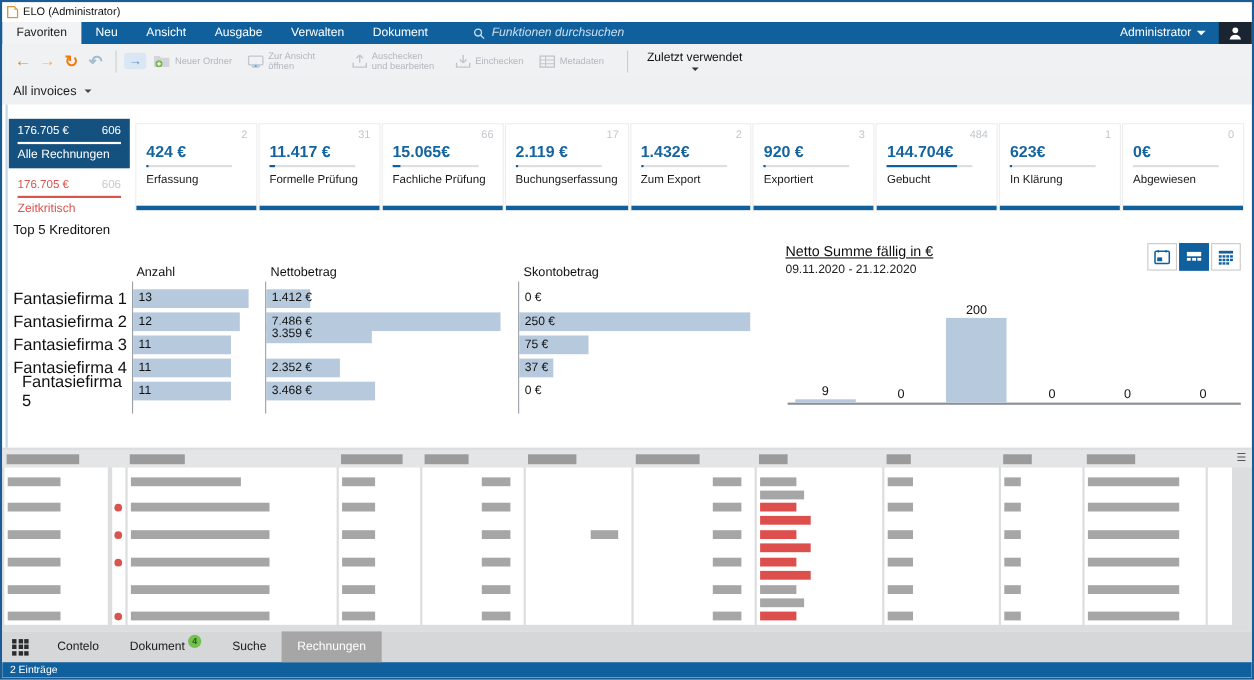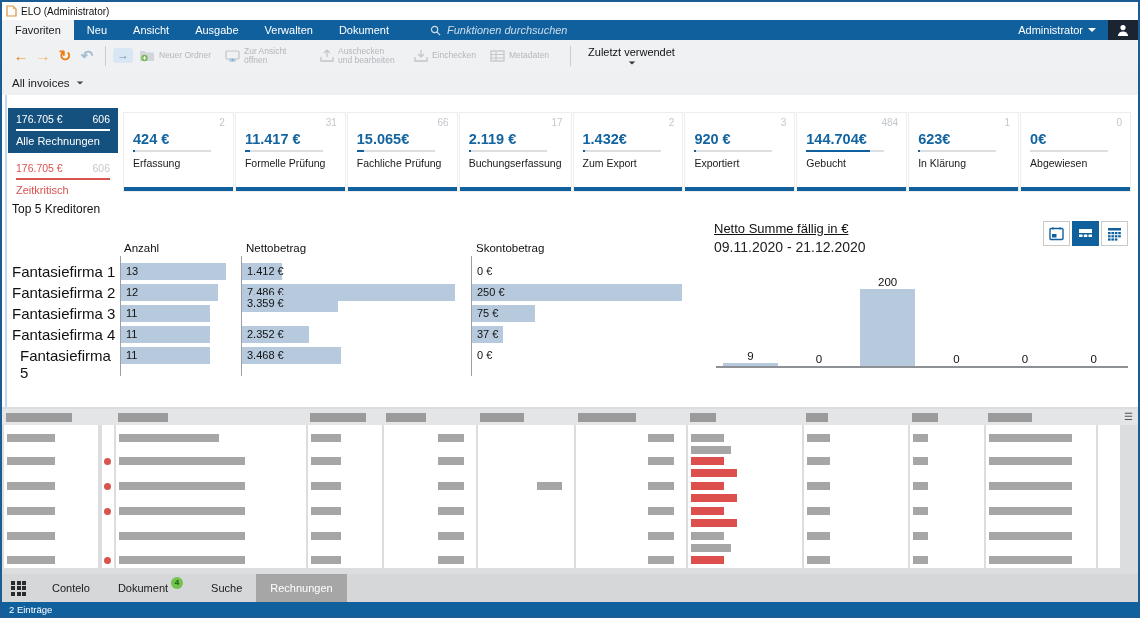--- a/index.html
+++ b/index.html
@@ -55,21 +55,21 @@
   .kpicard .kbar i { display:block; height:2px; background:#10609e; }
   .kpicard .klbl { margin-top:5px; font-size:10.5px; color:#1a1a1a; white-space:nowrap; }
   .sectitle { position:absolute; left:10px; top:107px; font-size:12px; color:#111; }
   .t5head { position:absolute; top:147px; font-size:11.5px; color:#111; }
   .t5name { position:absolute; left:10px; width:104px; font-size:15px; color:#111; line-height:17px; }
   .t5axis { position:absolute; top:161px; height:120px; width:1px; background:#9aa0a6; }
   .t5cell { position:absolute; height:17px; }
   .t5cell .bar { position:absolute; left:0; top:0; bottom:0; background:#b6c9dd; }
   .t5cell .bl { position:absolute; left:5px; top:0; font-size:11px; line-height:17px; color:#111; white-space:nowrap; }
   .charttitle { position:absolute; left:712px; top:126px; font-size:13px; color:#111;text-decoration:underline; }
-  .chartsub { position:absolute; left:712px; top:144px; font-size:14px; color:#222; }
+  .chartsub { position:absolute; left:712px; top:144px; font-size:11px; color:#222; }
   .viewbtns { position:absolute; right:10px; top:126px; display:flex; gap:2px; }
   .vbtn { width:27px; height:25px; border:1px solid #c9c9c9; background:#fff; display:flex; align-items:center; justify-content:center; }
   .vbtn.active { background:#10609e; border-color:#10609e; }
   .plot { position:absolute; left:714px; right:10px; top:168px; }
   .plotbars { display:flex; align-items:flex-end; height:105px; border-bottom:2px solid #8d9196; }
   .pcol { flex:1; display:flex; flex-direction:column; align-items:center; justify-content:flex-end; }
   .pval { font-size:11.5px; color:#111; margin-bottom:1px; }
   .pbar { width:55px; background:#b6c9dd; }
   .plotx { display:flex; margin-top:3px; }
   .pxl { flex:1; text-align:center; font-size:11.5px; color:#111; }
@@ -357,21 +357,21 @@
           <div class="bl">11</div>
         </div>
         <div class="t5cell" style="left: 240px; top: 231px; width: 223px;">
           <div class="bar" style="width: 67px; background: rgb(182, 201, 221);"></div>
           <div class="bl">2.352 €</div>
         </div>
         <div class="t5cell" style="left: 470px; top: 231px; width: 220px;">
           <div class="bar" style="width: 31px; background: rgb(182, 201, 221);"></div>
           <div class="bl">37 €</div>
         </div>
-        <div class="t5name" style="top: 252px; padding-left: 8px;">Fantasiefirma 5</div>
+        <div class="t5name" style="top: 244px; padding-left: 8px;">Fantasiefirma 5</div>
         <div class="t5cell" style="left: 119px; top: 252px; width: 115px;">
           <div class="bar" style="width: 89px; background: rgb(182, 201, 221);"></div>
           <div class="bl">11</div>
         </div>
         <div class="t5cell" style="left: 240px; top: 252px; width: 223px;">
           <div class="bar" style="width: 99px; background: rgb(182, 201, 221);"></div>
           <div class="bl">3.468 €</div>
         </div>
         <div class="t5cell" style="left: 470px; top: 252px; width: 220px;">
           <div class="bl">0 €</div>

